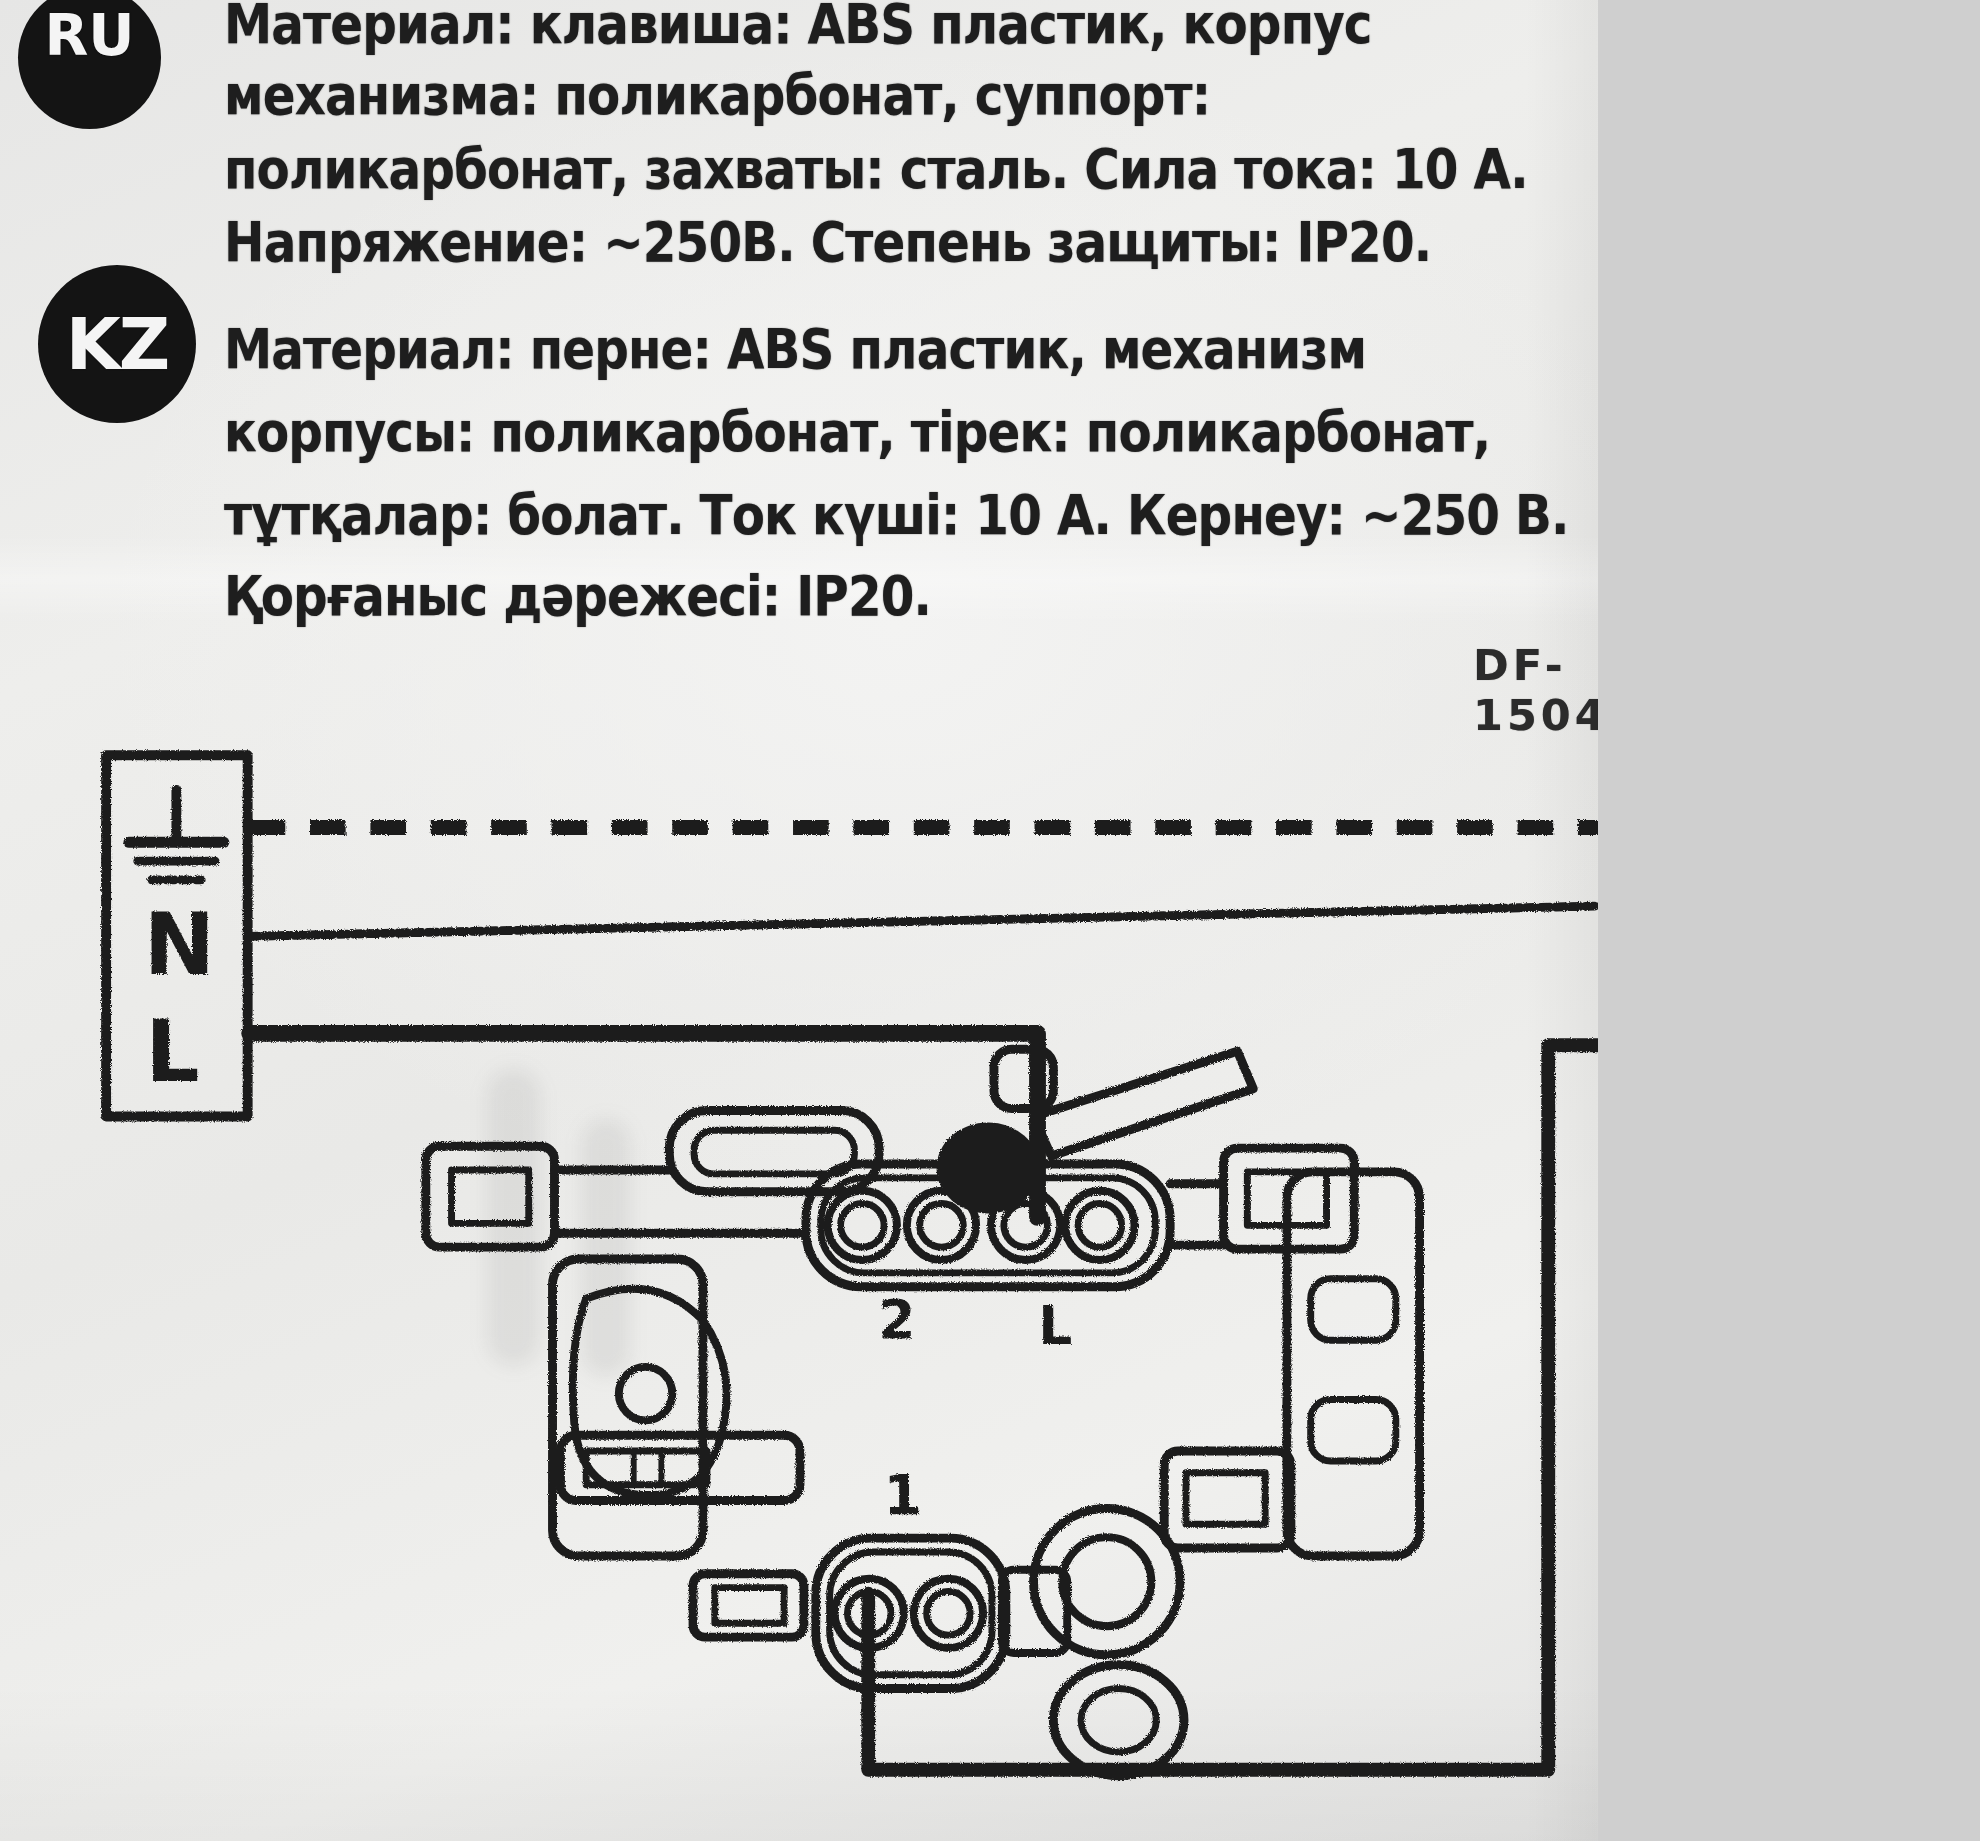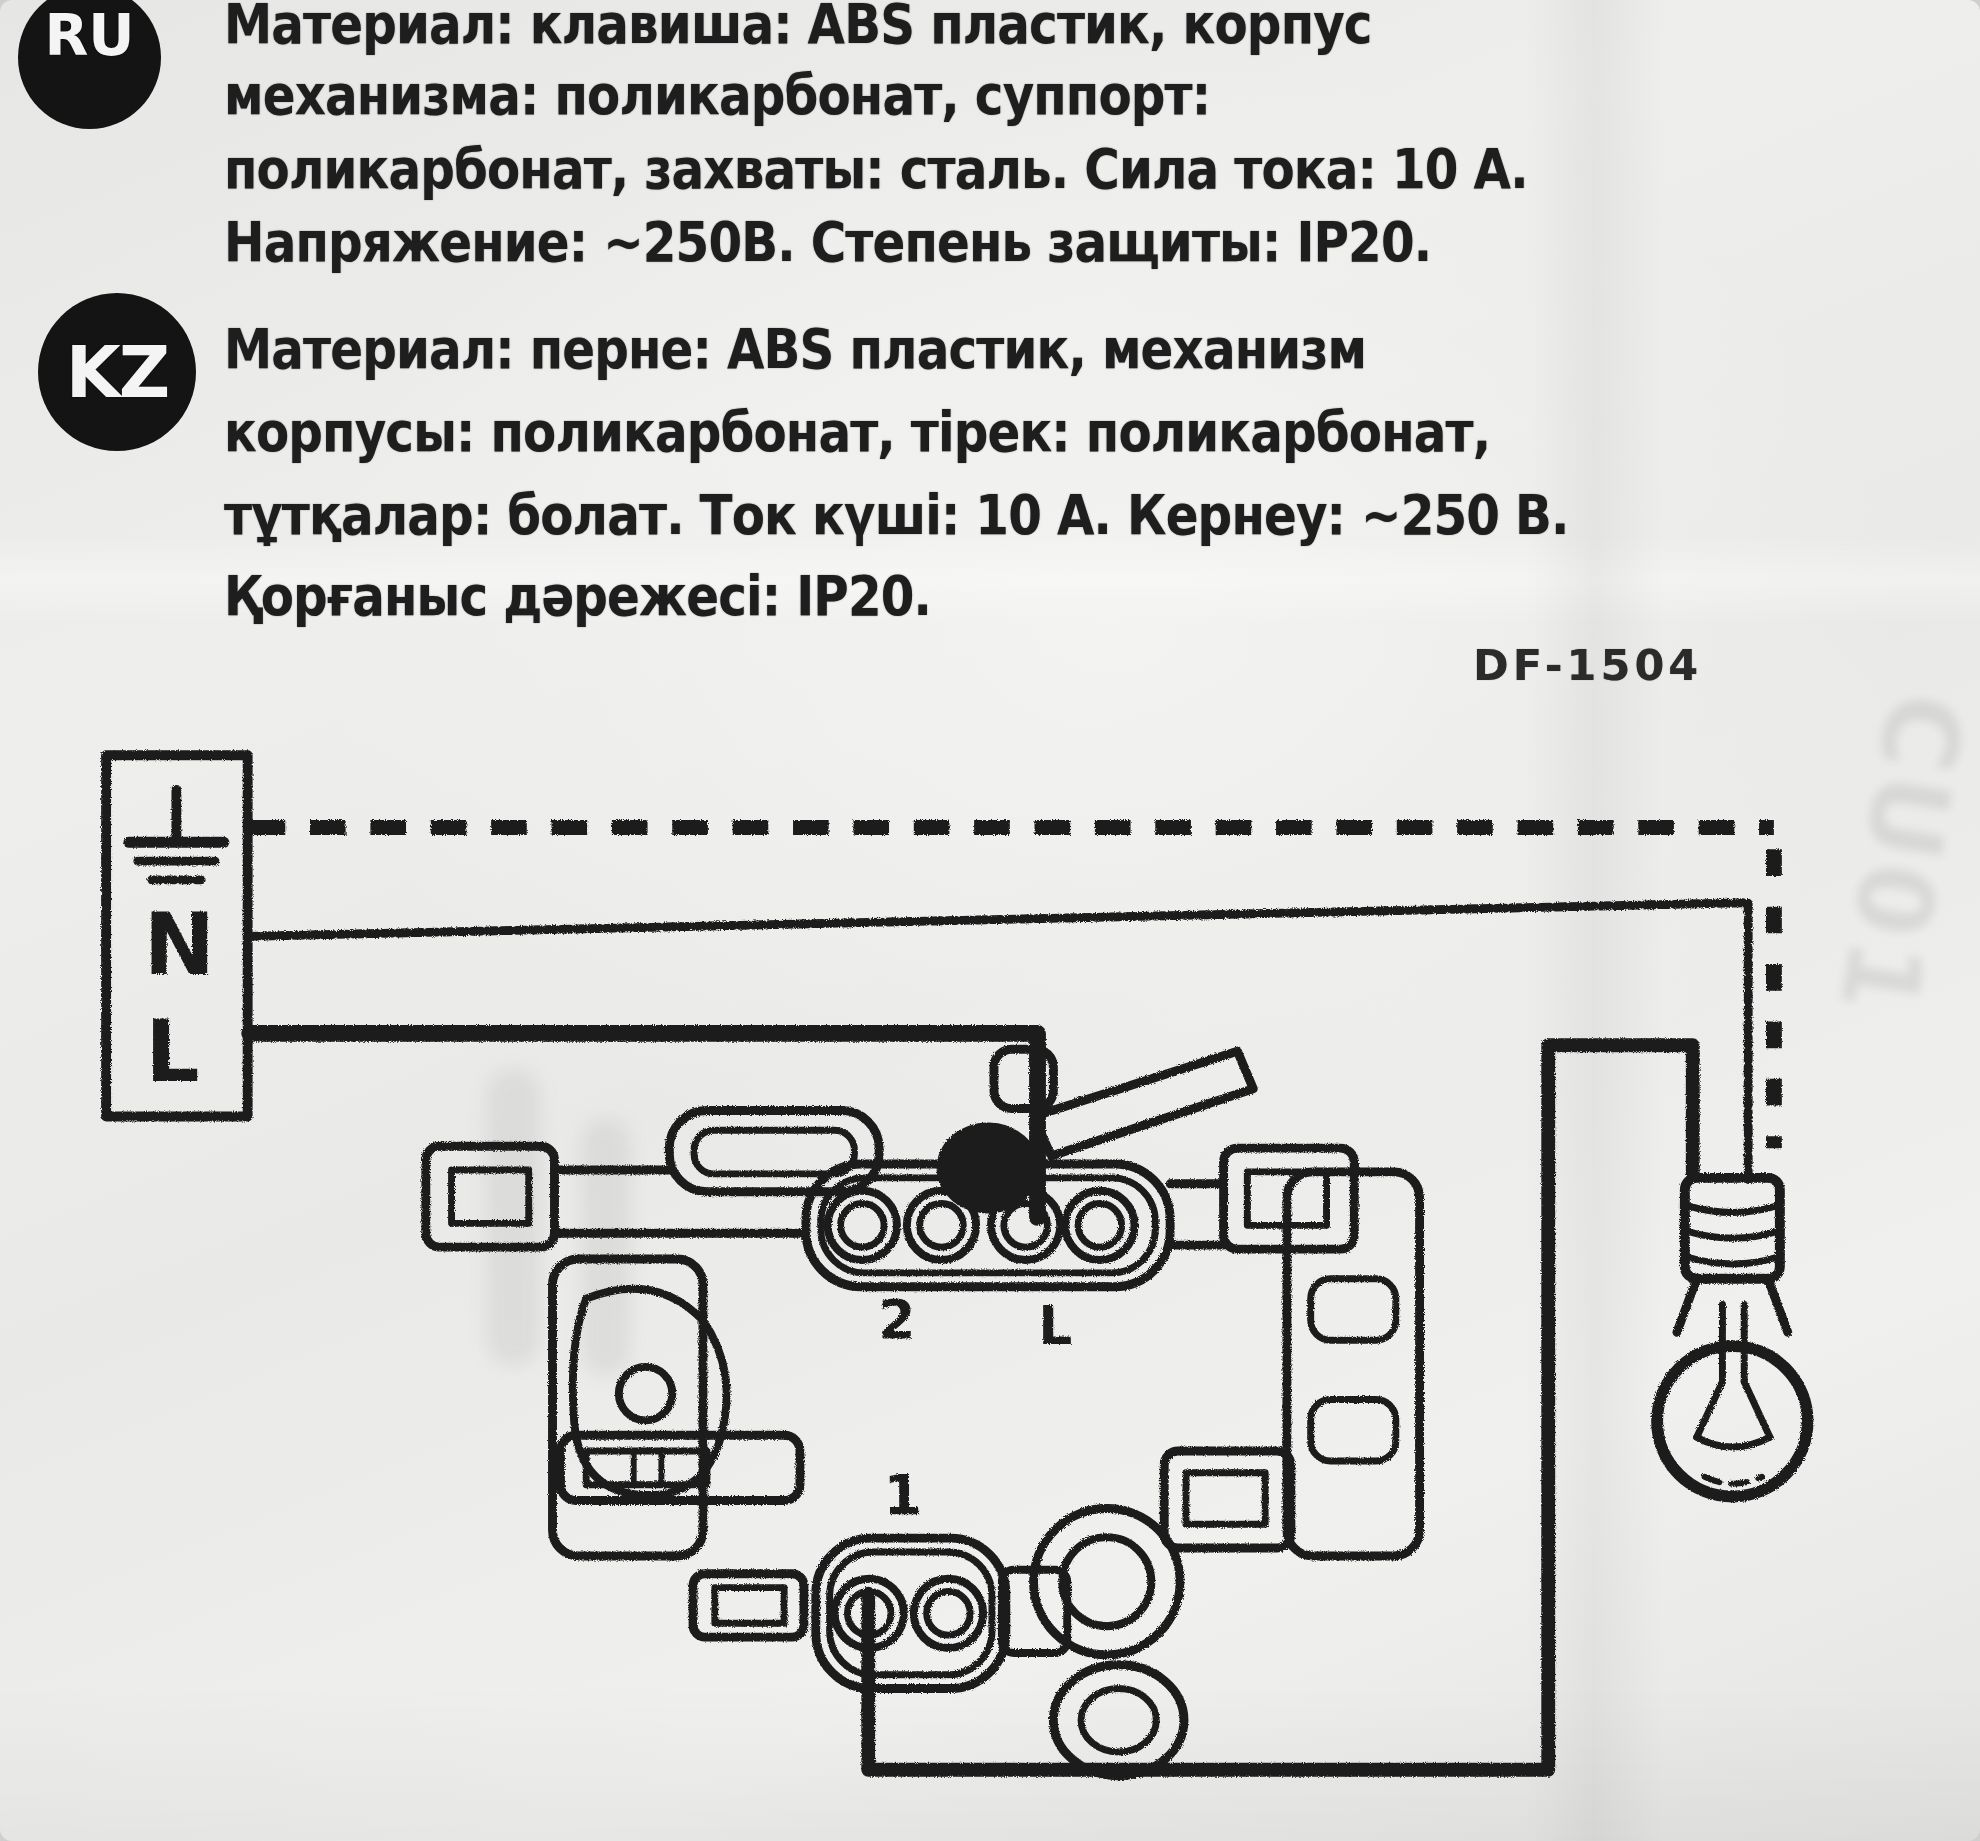--- a/index.html
+++ b/index.html
@@ -1,37 +1,36 @@
 <!DOCTYPE html>
 <html><head>
 <meta charset="utf-8">
 <style>
   html,body{margin:0;padding:0;background:#cfcfcf;}
   .page{
-    position:relative;width:1980px;height:1841px;overflow:hidden;
+    position:relative;width:1598px;height:1841px;overflow:hidden;
     background:
       radial-gradient(1287px 941px at 56% 34%, #f3f3f2 0%, rgba(243,243,242,0) 62%),
       linear-gradient(158deg,#e6e6e5 0%,#eeeeec 28%,#e9e9e7 52%,#f0f0ee 78%,#e4e4e3 100%);
     font-family:"DejaVu Sans",sans-serif;
-    border-radius:12px;
   }
   .sheen{position:absolute;pointer-events:none;}
   .sheen.s1{left:0;top:535px;width:1980px;height:89px;
     background:linear-gradient(180deg,rgba(255,255,255,0) 0%,rgba(255,255,255,.35) 50%,rgba(255,255,255,0) 100%);}
   .sheen.s2{left:1525px;top:0;width:139px;height:1841px;
     background:linear-gradient(90deg,rgba(0,0,0,0) 0%,rgba(0,0,0,.045) 50%,rgba(0,0,0,0) 100%);}
   .sheen.s3{left:0;top:1683px;width:1980px;height:158px;
     background:linear-gradient(180deg,rgba(0,0,0,0) 0%,rgba(0,0,0,.04) 100%);}
 
   .badge{position:absolute;background:#141414;border-radius:50%;
     color:#f4f4f4;font-weight:bold;display:flex;align-items:center;justify-content:center;
     text-shadow:0 0 2px rgba(0,0,0,.6);}
   .badge-ru{left:18px;top:-14px;width:143px;height:143px;font-size:57px;}
   .badge-ru span{margin-top:-46px;}
-  .badge-kz{left:38px;top:293px;width:158px;height:158px;font-size:71px;letter-spacing:-2px;}
+  .badge-kz{left:38px;top:265px;width:158px;height:158px;font-size:71px;letter-spacing:-2px;}
 
   .tline{
     position:absolute;left:224px;white-space:nowrap;
     font-weight:bold;font-size:55px;color:#1e1e1e;letter-spacing:-1px;
     transform:scaleX(.88);transform-origin:left top;
     text-shadow:0 0 1.5px rgba(25,25,25,.55);
   }
   .model{
     position:absolute;left:1473px;top:640px;font-size:43px;font-weight:bold;
     color:#2b2b2b;letter-spacing:4px;text-shadow:0 0 1px rgba(30,30,30,.5);

